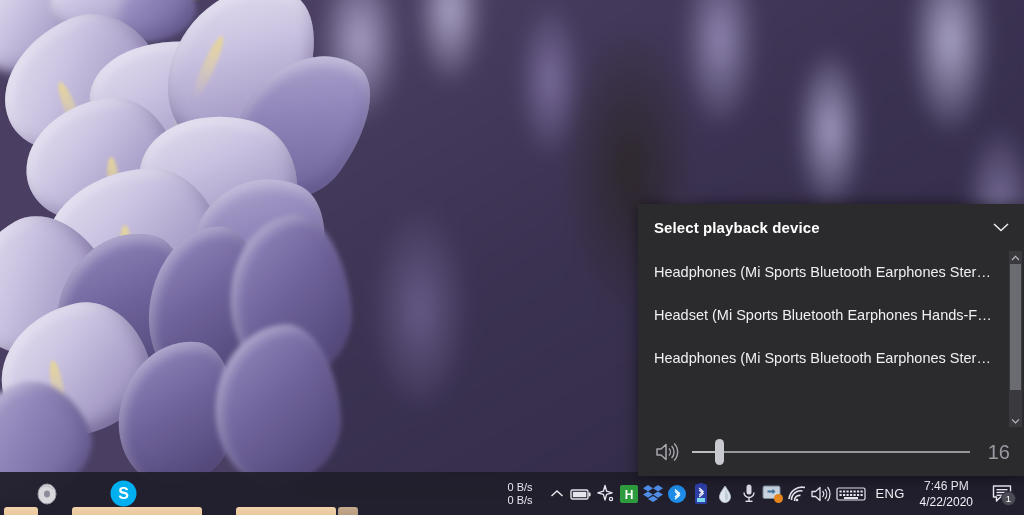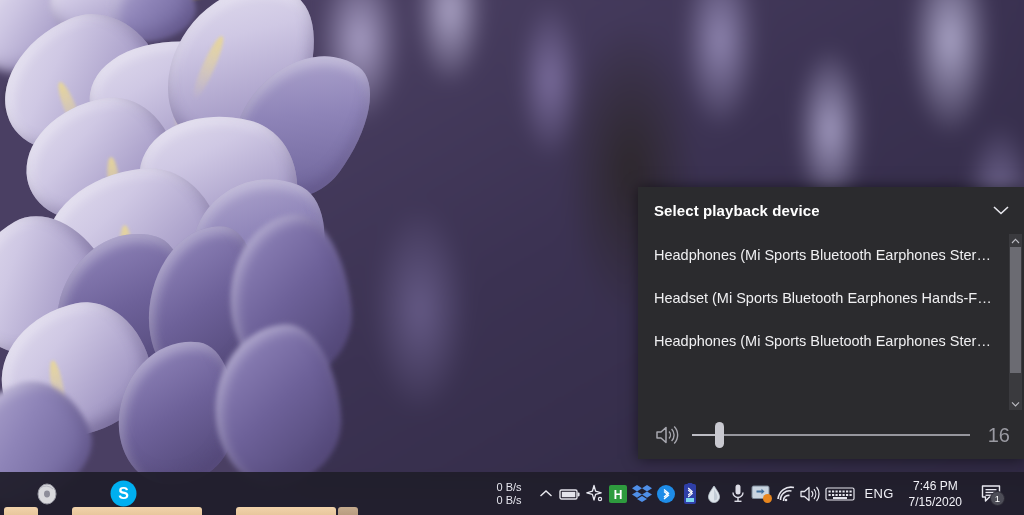--- a/index.html
+++ b/index.html
@@ -108,21 +108,21 @@
     width: 46px; height: 43px;
     display: flex; align-items: center; justify-content: center;
     position: relative;
   }
 
   #tray {
     margin-left: auto;
     display: flex;
     align-items: center;
     height: 100%;
-    padding-right: 12px;
+    padding-right: 1px;
   }
   .tray-item {
     display: flex; align-items: center; justify-content: center;
     height: 43px;
     color: #e9e9ef;
   }
   .netspeed {
     font-size: 11px;
     line-height: 13px;
     color: #e6e6ee;
@@ -184,21 +184,21 @@
     background: linear-gradient(180deg, #f2d3ab, #e8c79c);
     border-top-left-radius: 3px;
     border-top-right-radius: 3px;
     z-index: 45;
   }
 
   
   #flyout {
     position: absolute;
     left: 638px;
-    top: 187px;
+    top: 204px;
     width: 386px;
     height: 272px;
     background: #2b2b2e;
     box-shadow: 0 0 14px rgba(0,0,0,.55);
     z-index: 50;
     overflow: hidden;
   }
   #flyout-header {
     display: flex;
     align-items: center;
@@ -566,21 +566,21 @@
             <rect x="24.5" y="8" width="2.2" height="2"></rect>
             <rect x="8" y="11" width="14" height="2"></rect>
           </g>
         </svg>
       </div>
 
       <div class="lang">ENG</div>
 
       <div class="clock">
         <div>7:46 PM</div>
-        <div>7/15/2020</div>
+        <div>4/22/2020</div>
       </div>
 
       <div class="notif">
         <svg width="22" height="20" viewBox="0 0 22 20">
           <path d="M1.5 2 h17 v11 h-10 l-4 4 v-4 h-3 Z" fill="none" stroke="#e9e9f1" stroke-width="1.4" stroke-linejoin="round"></path>
           <g fill="#e9e9f1">
             <rect x="4.5" y="5" width="11" height="1.3"></rect>
             <rect x="4.5" y="7.8" width="11" height="1.3"></rect>
             <rect x="4.5" y="10.6" width="7" height="1.3"></rect>
           </g>

